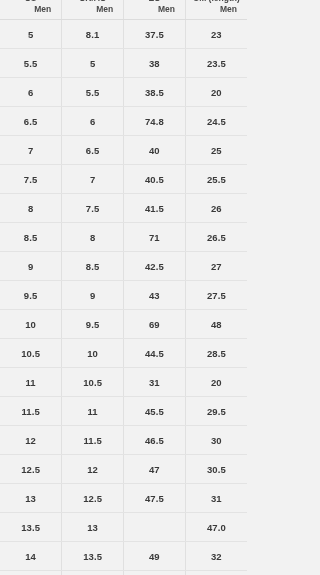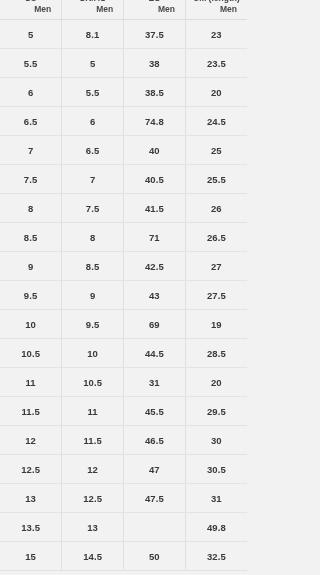--- a/index.html
+++ b/index.html
@@ -161,21 +161,21 @@
           <tr>
             <td>9.5</td>
             <td>9</td>
             <td>43</td>
             <td>27.5</td>
           </tr>
           <tr>
             <td>10</td>
             <td>9.5</td>
             <td>69</td>
-            <td>19</td>
+            <td>48</td>
           </tr>
           <tr>
             <td>10.5</td>
             <td>10</td>
             <td>44.5</td>
             <td>28.5</td>
           </tr>
           <tr>
             <td>11</td>
             <td>10.5</td>
@@ -203,21 +203,27 @@
           <tr>
             <td>13</td>
             <td>12.5</td>
             <td>47.5</td>
             <td>31</td>
           </tr>
           <tr>
             <td>13.5</td>
             <td>13</td>
             <td></td>
-            <td>49.8</td>
+            <td>47.0</td>
+          </tr>
+          <tr>
+            <td>14</td>
+            <td>13.5</td>
+            <td>49</td>
+            <td>32</td>
           </tr>
           <tr>
             <td>15</td>
             <td>14.5</td>
             <td>50</td>
             <td>32.5</td>
           </tr>
         </tbody>
     </table>
   </div>

